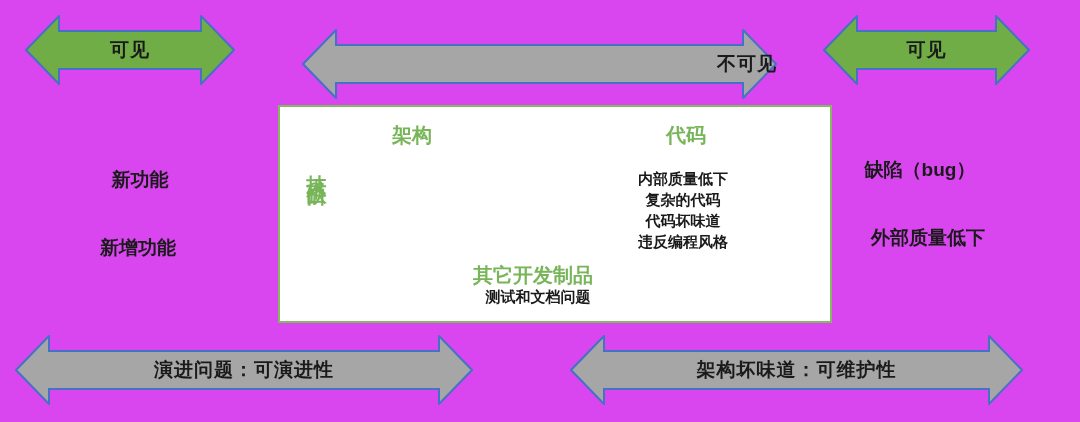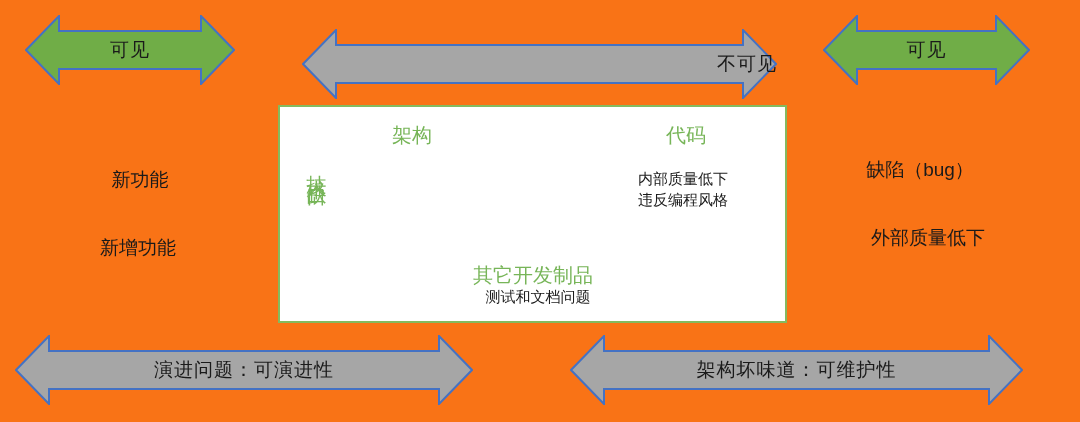--- a/index.html
+++ b/index.html
@@ -5,22 +5,23 @@
   html, body {
     margin: 0;
     padding: 0;
     background: #ffffff;
     font-family: "Liberation Sans", "DejaVu Sans", sans-serif;
   }
   .stage {
     position: relative;
     width: 1080px;
     height: 422px;
-    background: #f97316;
+    background: #d946ef;
     overflow: hidden;
+    font-weight: bold;
   }
   
   .arrow {
     position: absolute;
     display: flex;
     align-items: center;
     justify-content: center;
   }
   .arrow svg {
     position: absolute;
@@ -32,21 +33,21 @@
     font-size: 19px;
     color: var(--black_text, #111);
     letter-spacing: 1px;
     white-space: nowrap;
   }
   
   .panel {
     position: absolute;
     left: 278px;
     top: 105px;
-    width: 509px;
+    width: 554px;
     height: 218px;
     border: 2px solid var(--box_border, #84BA5F);
     box-sizing: border-box;
     background: #ffffff;
   }
   .panel .abs {
     position: absolute;
     transform: translateX(-50%);
     text-align: center;
     white-space: nowrap;
@@ -126,20 +127,22 @@
   <div class="side-label" style="left:928px; top:225px;">外部质量低下</div>
 
   <div class="panel">
     <div class="v-title">技术缺口</div>
 
     <div class="abs col-title" style="left:132px; top:14px;">架构</div>
 
     <div class="abs col-title" style="left:406px; top:14px;">代码</div>
     <div class="abs col-items" style="left:403px; top:61px;">
       <div>内部质量低下</div>
+      <div>复杂的代码</div>
+      <div>代码坏味道</div>
       <div>违反编程风格</div>
     </div>
 
     <div class="abs other-title" style="left:253px; top:155px;">其它开发制品</div>
     <div class="abs other-items" style="left:250px; top:179px;">
       <div>测试和文档问题</div>
     </div>
   </div>
 
   <div class="arrow" style="left:15px; top:335px; width:458px; height:70px;">

